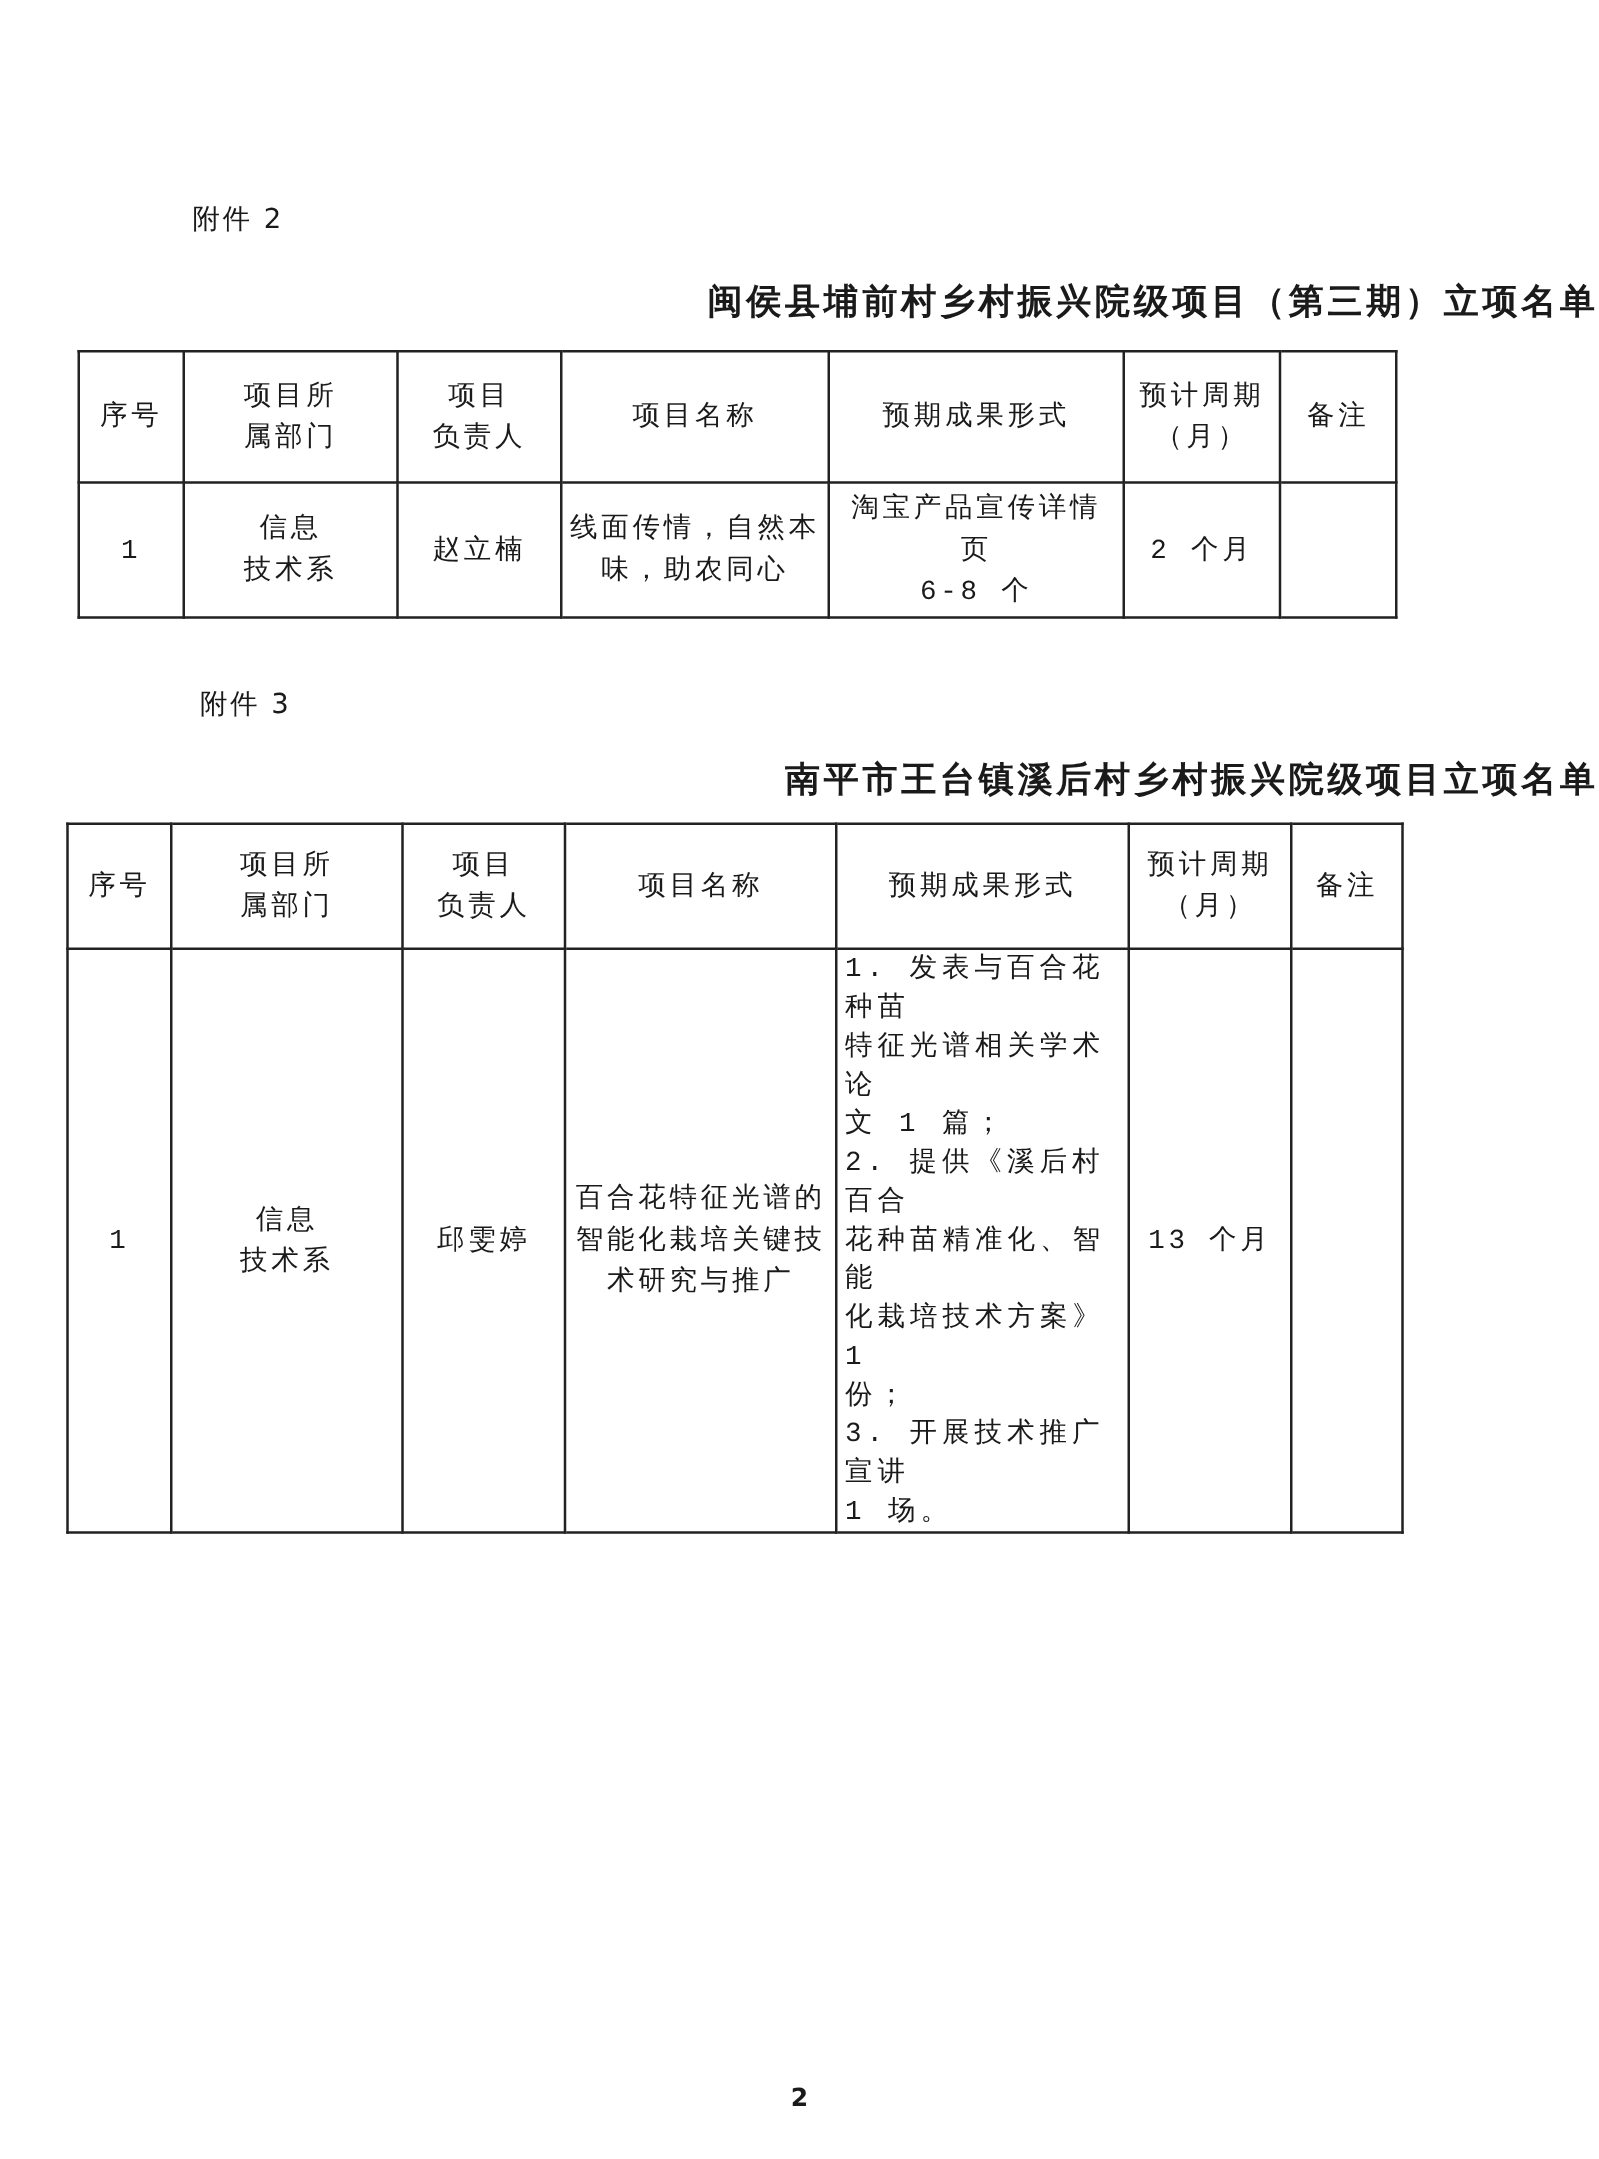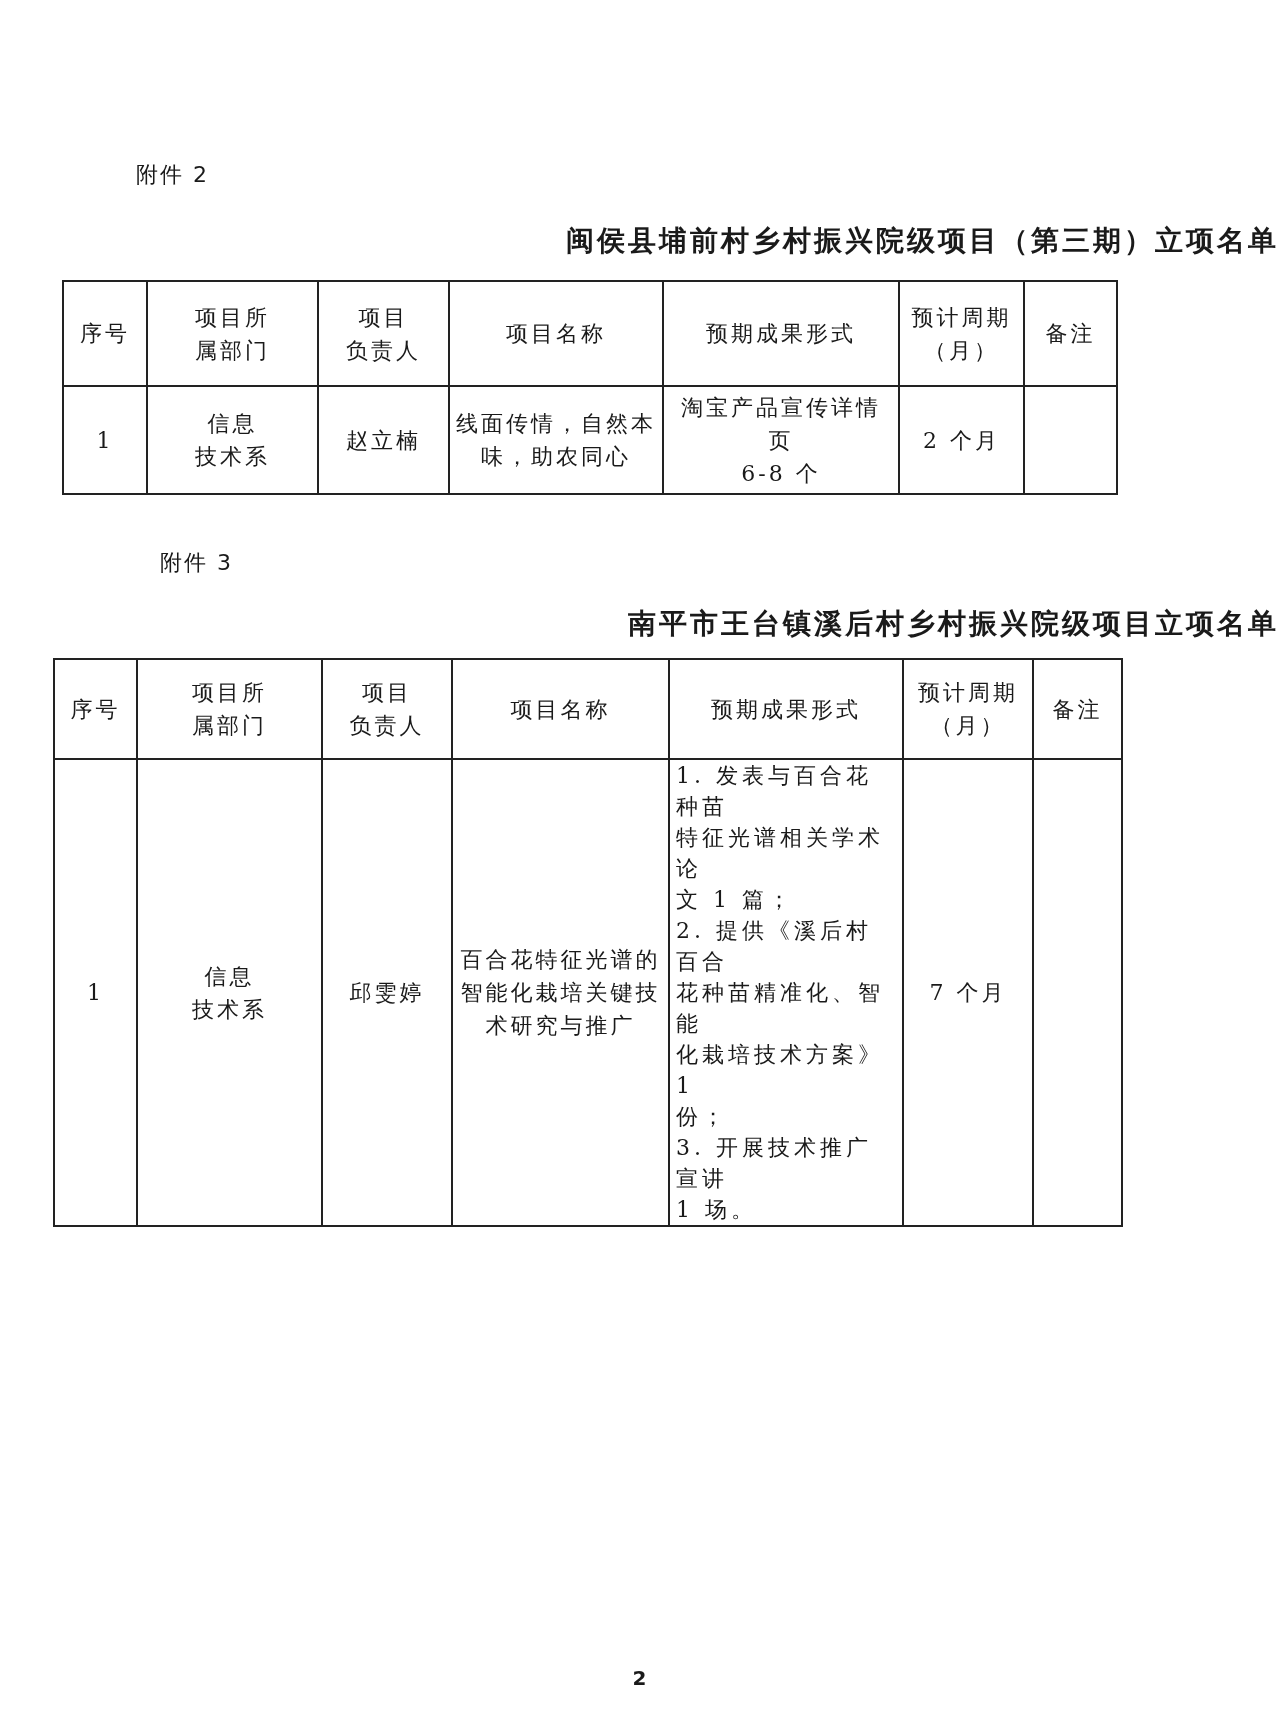--- a/index.html
+++ b/index.html
@@ -2,29 +2,29 @@
 <html><head>
   <meta charset="utf-8">
   <style>
     html, body { margin: 0; padding: 0; background: #ffffff; }
     body {
       width: 1279px; height: 1727px; position: relative; overflow: hidden;
       font-family: "DejaVu Serif", "Liberation Serif", serif; color: #1a1a1a;
     }
     .attach-label { position: absolute; font-size: 22px; font-family: "DejaVu Sans", sans-serif; letter-spacing: 2px; }
     .doc-title { position: absolute; left: 0; width: 100%; text-align: right; font-size: 28px; font-weight: bold; font-family: "DejaVu Sans", sans-serif; letter-spacing: 3px; }
-    table { position: absolute; border-collapse: collapse; table-layout: fixed; }
+    table { position: absolute; border-collapse: collapse; table-layout: fixed; font-family: Liberation Mono, monospace; }
     td, th { border: 2px solid #222; text-align: center; vertical-align: middle; font-size: 22px; font-weight: normal; line-height: 33px; padding: 0 6px; letter-spacing: 3px; }
     td.left { text-align: left; letter-spacing: 4px; margin-top: 26px; }
     .page-num { position: absolute; left: 0; width: 100%; top: 1666px; text-align: center; font-size: 20px; font-weight: bold; font-family: "DejaVu Sans", sans-serif; }
   </style>
 </head>
 <body>
 
-<div class="attach-label" style="left:136px; top:160px;">附件 2</div>
+<div class="attach-label" style="left:154px; top:160px;">附件 2</div>
 <div class="doc-title" style="top:222px;">闽侯县埔前村乡村振兴院级项目（第三期）立项名单</div>
 
 <table style="left:62px; top:280px; width:1054px;">
   <colgroup>
     <col style="width:84px">
       <col style="width:171px">
       <col style="width:131px">
       <col style="width:214px">
       <col style="width:236px">
       <col style="width:125px">
@@ -94,19 +94,19 @@
 术研究与推广</td>
     <td class="left" style="white-space:pre-line; line-height:31px;">1. 发表与百合花种苗
 特征光谱相关学术论
 文 1 篇；
 2. 提供《溪后村百合
 花种苗精准化、智能
 化栽培技术方案》1
 份；
 3. 开展技术推广宣讲
 1 场。</td>
-    <td>7 个月</td>
+    <td>13 个月</td>
     <td></td>
   </tr>
 </tbody>
   </table>
 
 <div class="page-num">2</div>
 
 </body></html>

